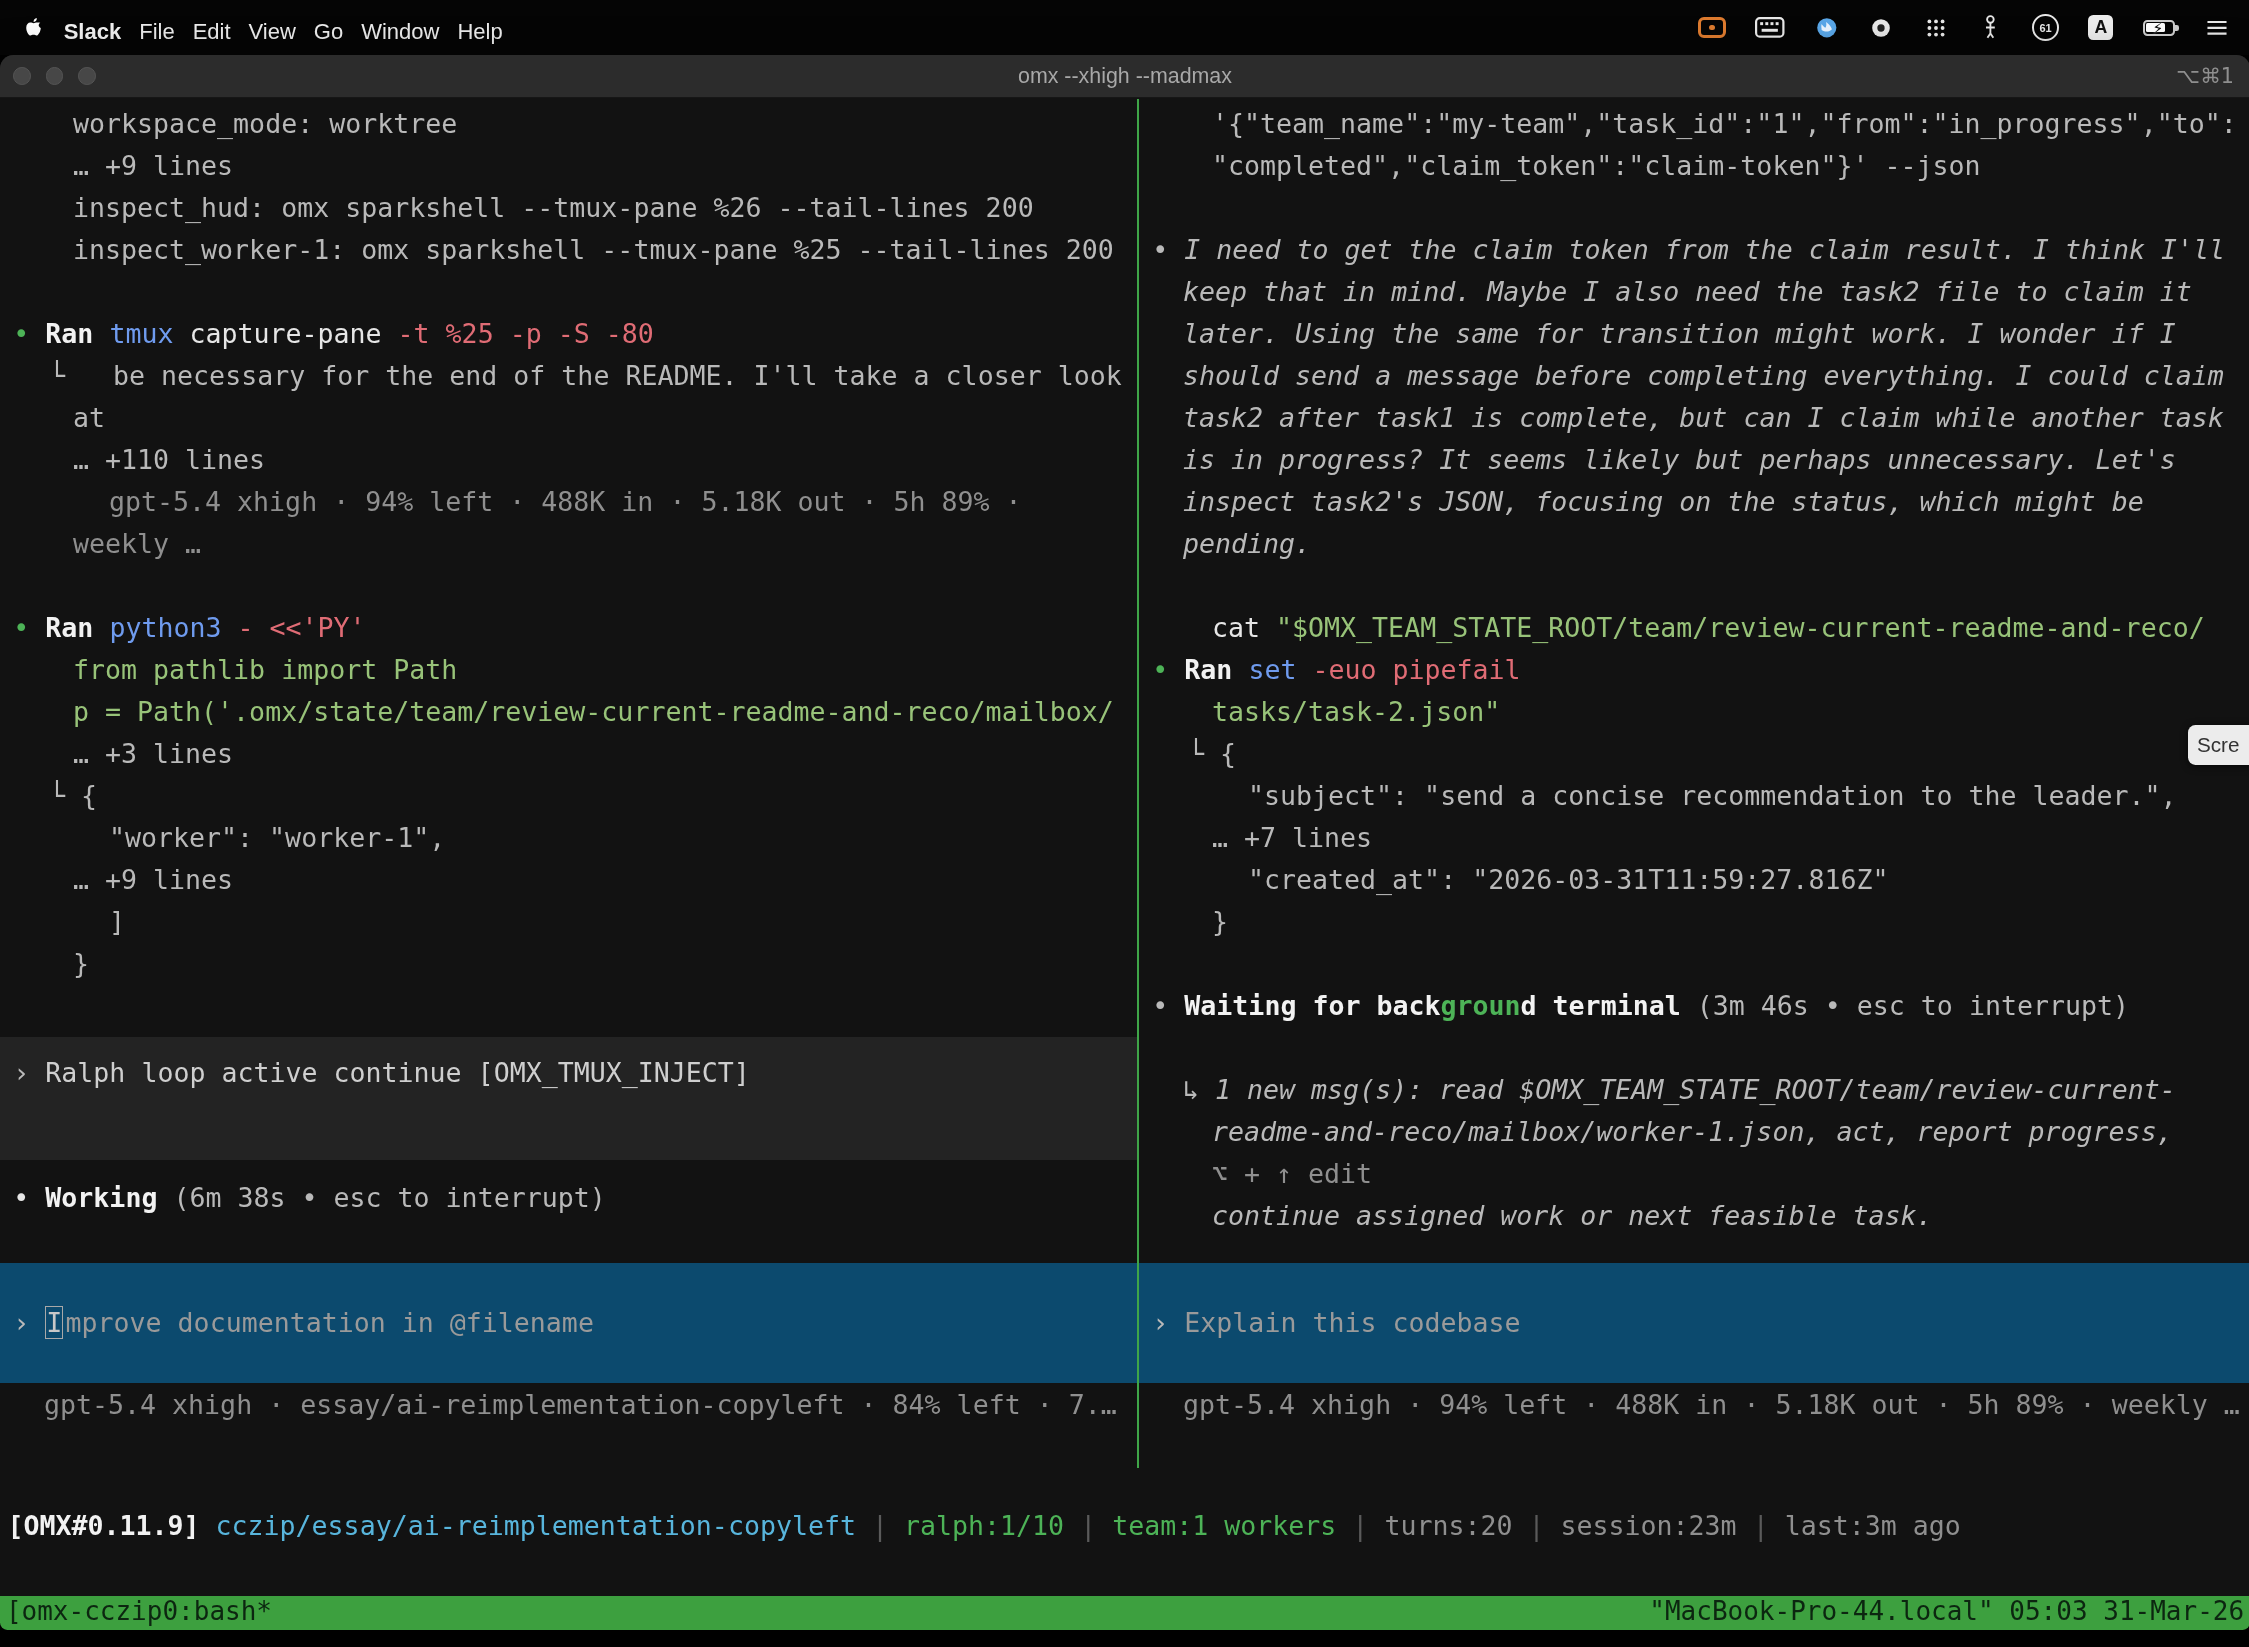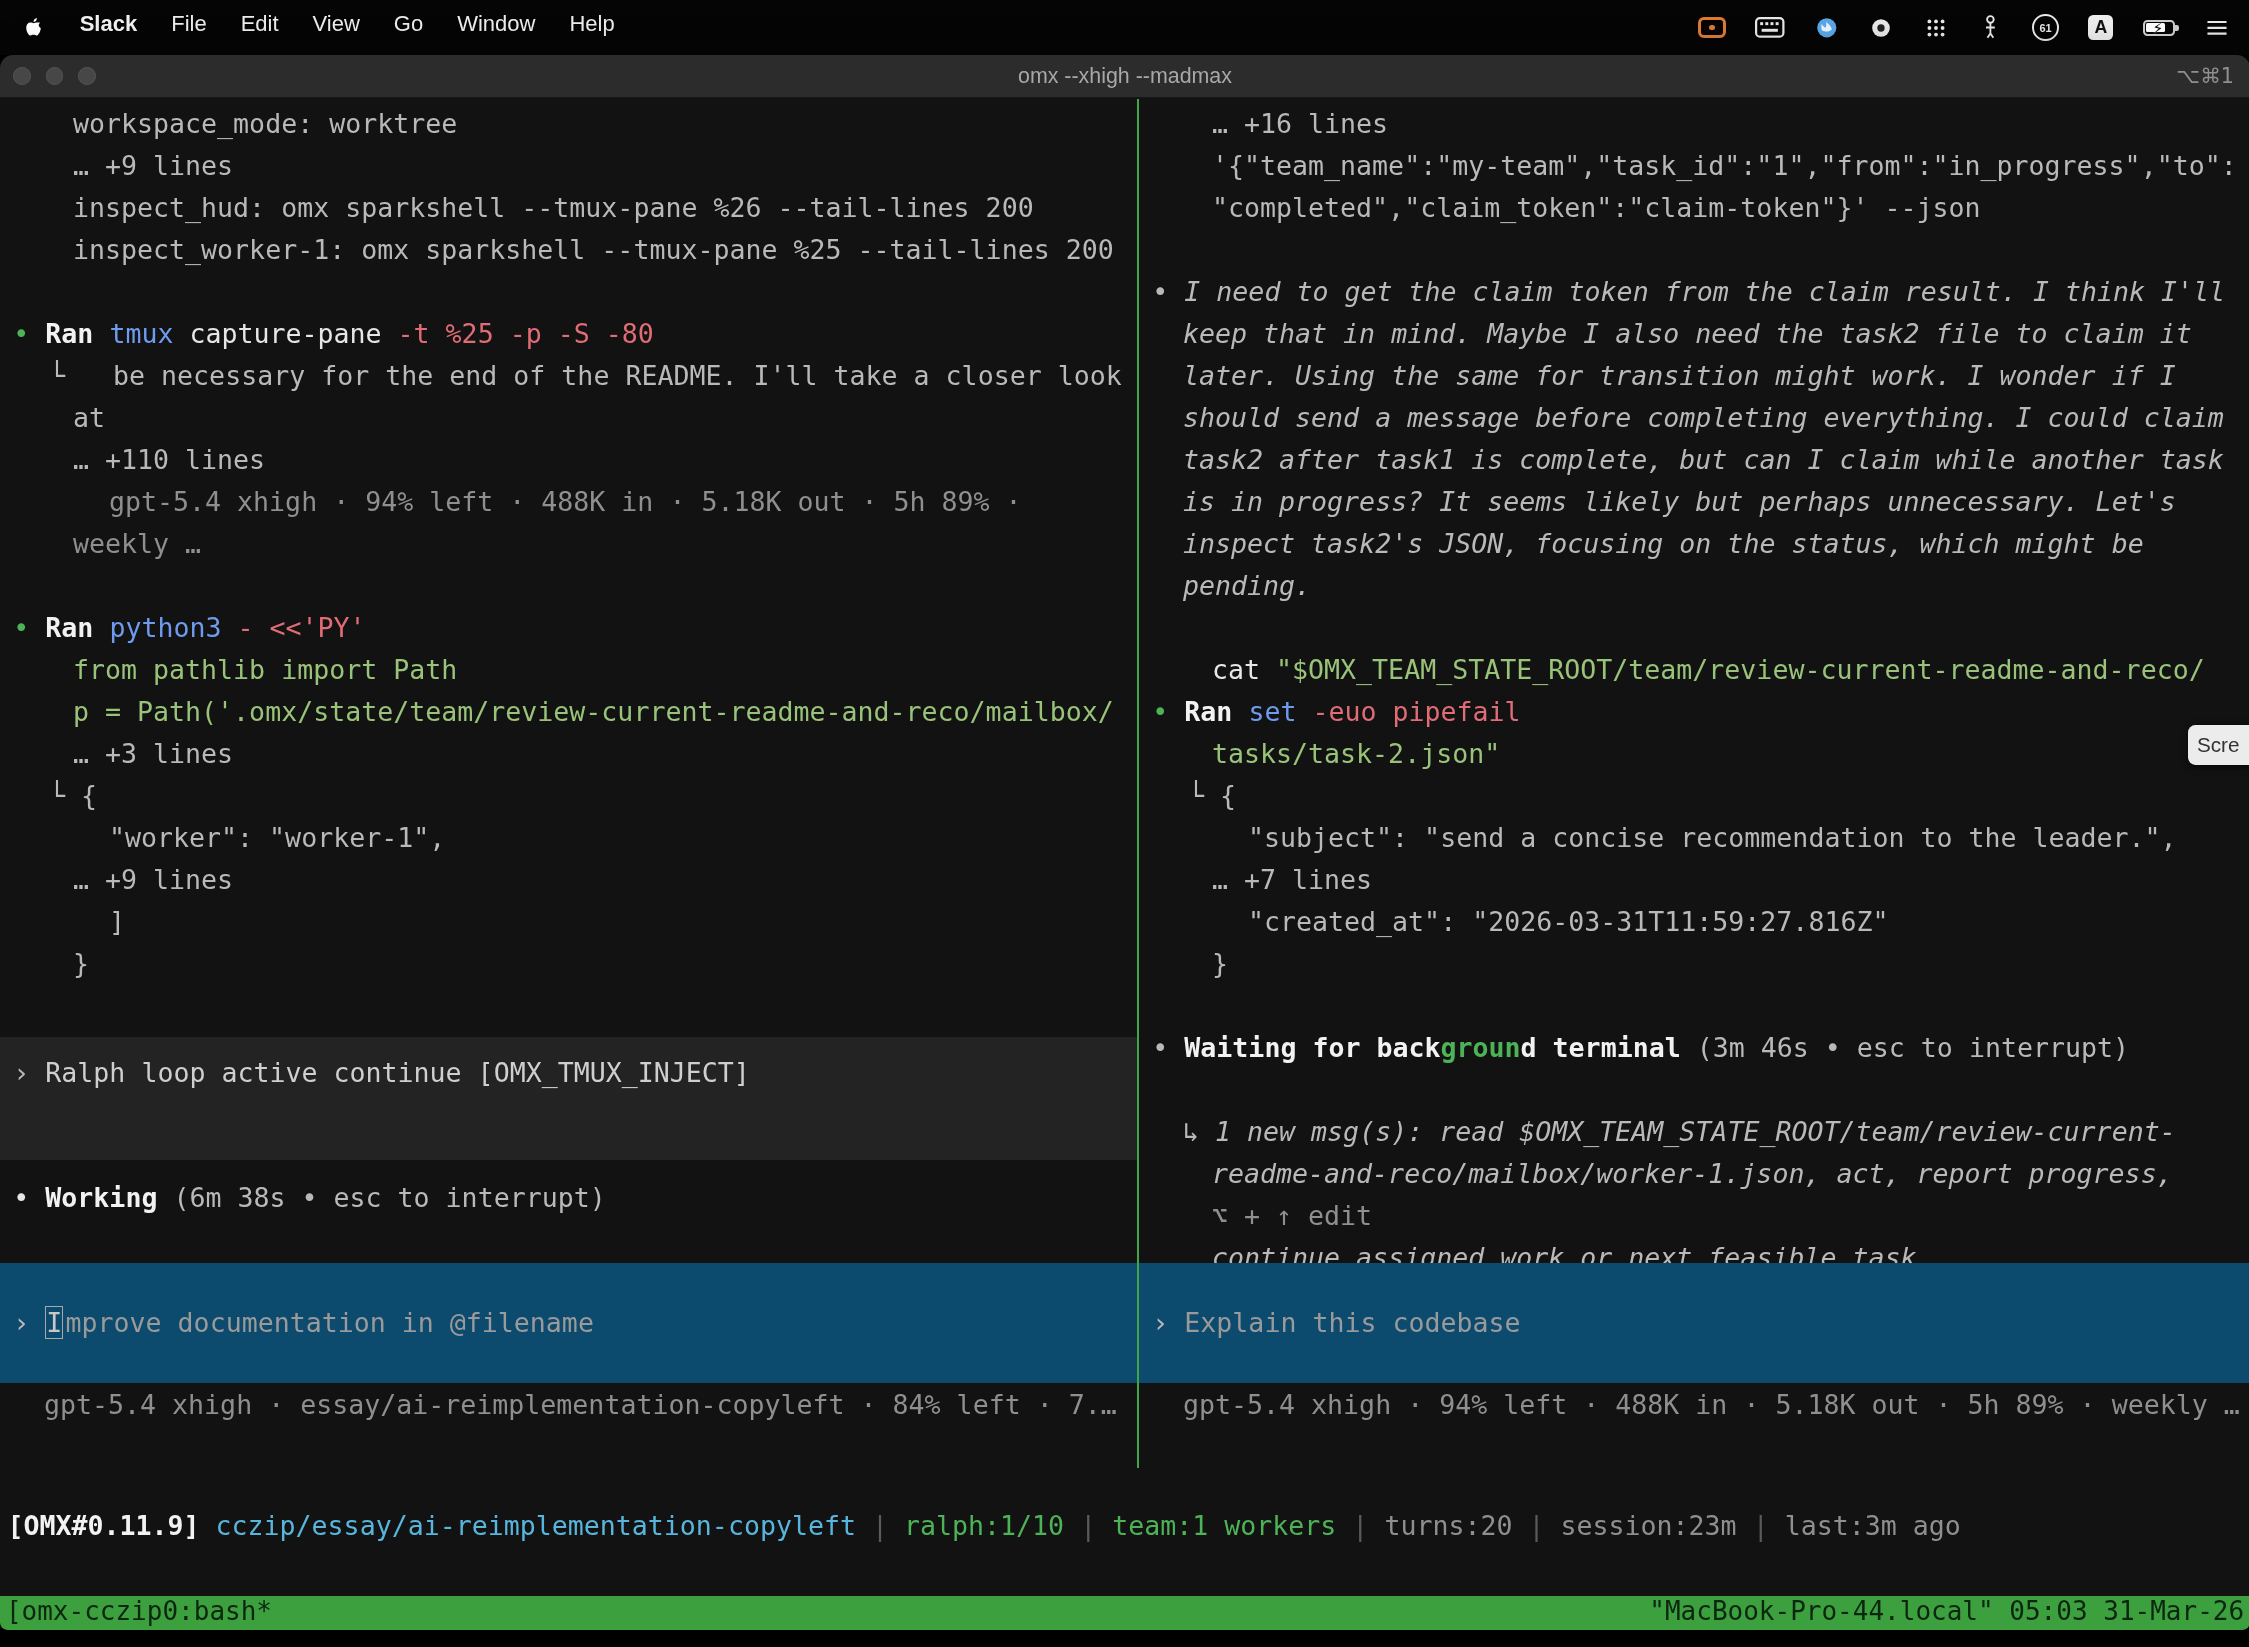--- a/index.html
+++ b/index.html
@@ -4,21 +4,21 @@
 <style>
   *{margin:0;padding:0;box-sizing:border-box}
   html,body{width:2250px;height:1648px;background:#000;overflow:hidden}
   body{font-family:"DejaVu Sans Mono","DejaVu Sans",monospace}
   .screen{position:relative;width:2250px;height:1648px;background:#000}
 
   
   .menubar{position:absolute;top:0;left:0;right:0;height:55px;background:#050505;
     display:flex;align-items:center;justify-content:space-between;padding:0 20.7px;
     color:#f2f2f2;font-family:"Liberation Sans",sans-serif;font-size:22px}
-  .menubar .mleft{display:flex;align-items:flex-start;gap:34px}
+  .menubar .mleft{display:flex;align-items:flex-end;gap:18px}
   .menubar .appname{font-weight:bold}
   .menubar .mitem{color:#ededed}
   .menubar .mright{display:flex;align-items:center;gap:29.5px}
   .micon{display:flex;align-items:center;justify-content:center;height:34px;min-width:25px}
   .rec{width:28px;height:20.7px;border:3px solid #de7b2f;border-radius:5.9px;display:flex;align-items:center;justify-content:center}
   .rec i{width:5.9px;height:5.9px;border-radius:50%;background:#de7b2f;display:block}
   .gauge{width:26.6px;height:26.6px;border:2.2px solid #e8e8e8;border-radius:50%;display:flex;align-items:center;justify-content:center;
     font-size:11px;color:#e8e8e8;font-weight:bold}
   .abox{width:25px;height:25px;background:#ededed;border-radius:5.2px;display:flex;align-items:center;justify-content:center;
     color:#111;font-weight:bold;font-size:17.7px}
@@ -220,21 +220,20 @@
         </div>
         <div class="paneFooter">
             <div class="row p1"><span class="c-dim">gpt-5.4 xhigh · essay/ai-reimplementation-copyleft · 84% left · 7.…</span></div>
           </div>
       </div>
 
       <div class="divider"></div>
 
       <div class="pane pr">
         <div>
-            <div class="row p2"><span class="c-gy">… +16 lines</span></div>
             <div class="row p2"><span class="c-gy">'{"team_name":"my-team","task_id":"1","from":"in_progress","to":</span></div>
             <div class="row p2"><span class="c-gy">"completed","claim_token":"claim-token"}' --json</span></div>
             <div class="row p0"></div>
             <div class="row p0 it"><span class="c-gy">• </span><span class="c-gy">I need to get the claim token from the claim result. I think I'll</span></div>
             <div class="row p1 it"><span class="c-gy">keep that in mind. Maybe I also need the task2 file to claim it</span></div>
             <div class="row p1 it"><span class="c-gy">later. Using the same for transition might work. I wonder if I</span></div>
             <div class="row p1 it"><span class="c-gy">should send a message before completing everything. I could claim</span></div>
             <div class="row p1 it"><span class="c-gy">task2 after task1 is complete, but can I claim while another task</span></div>
             <div class="row p1 it"><span class="c-gy">is in progress? It seems likely but perhaps unnecessary. Let's</span></div>
             <div class="row p1 it"><span class="c-gy">inspect task2's JSON, focusing on the status, which might be</span></div>

